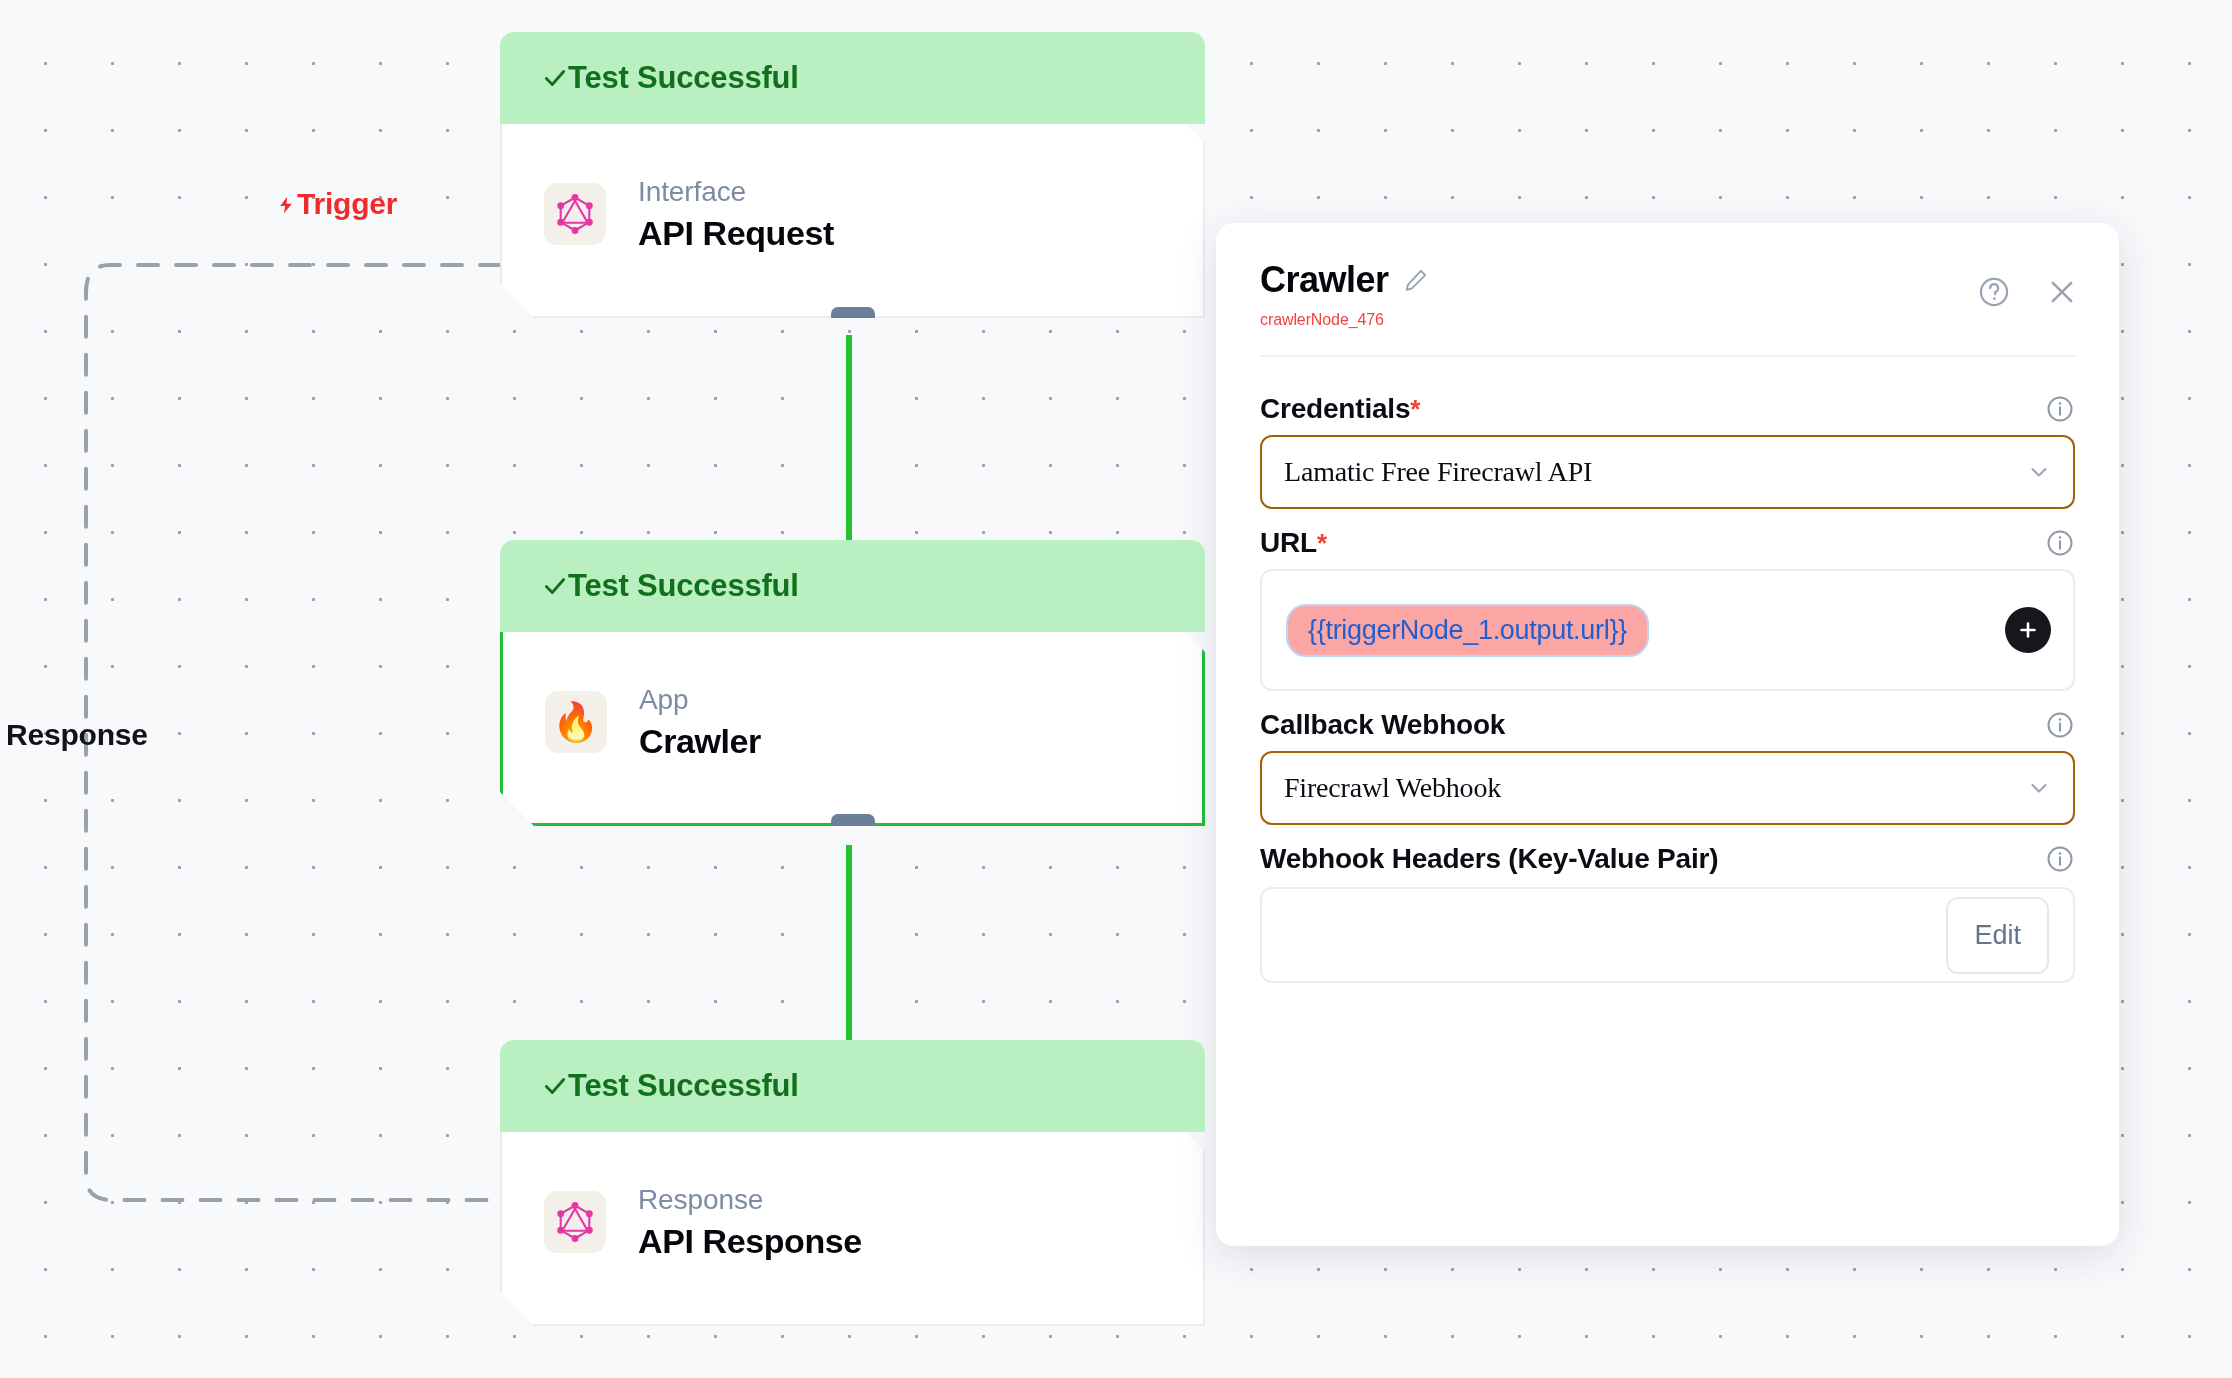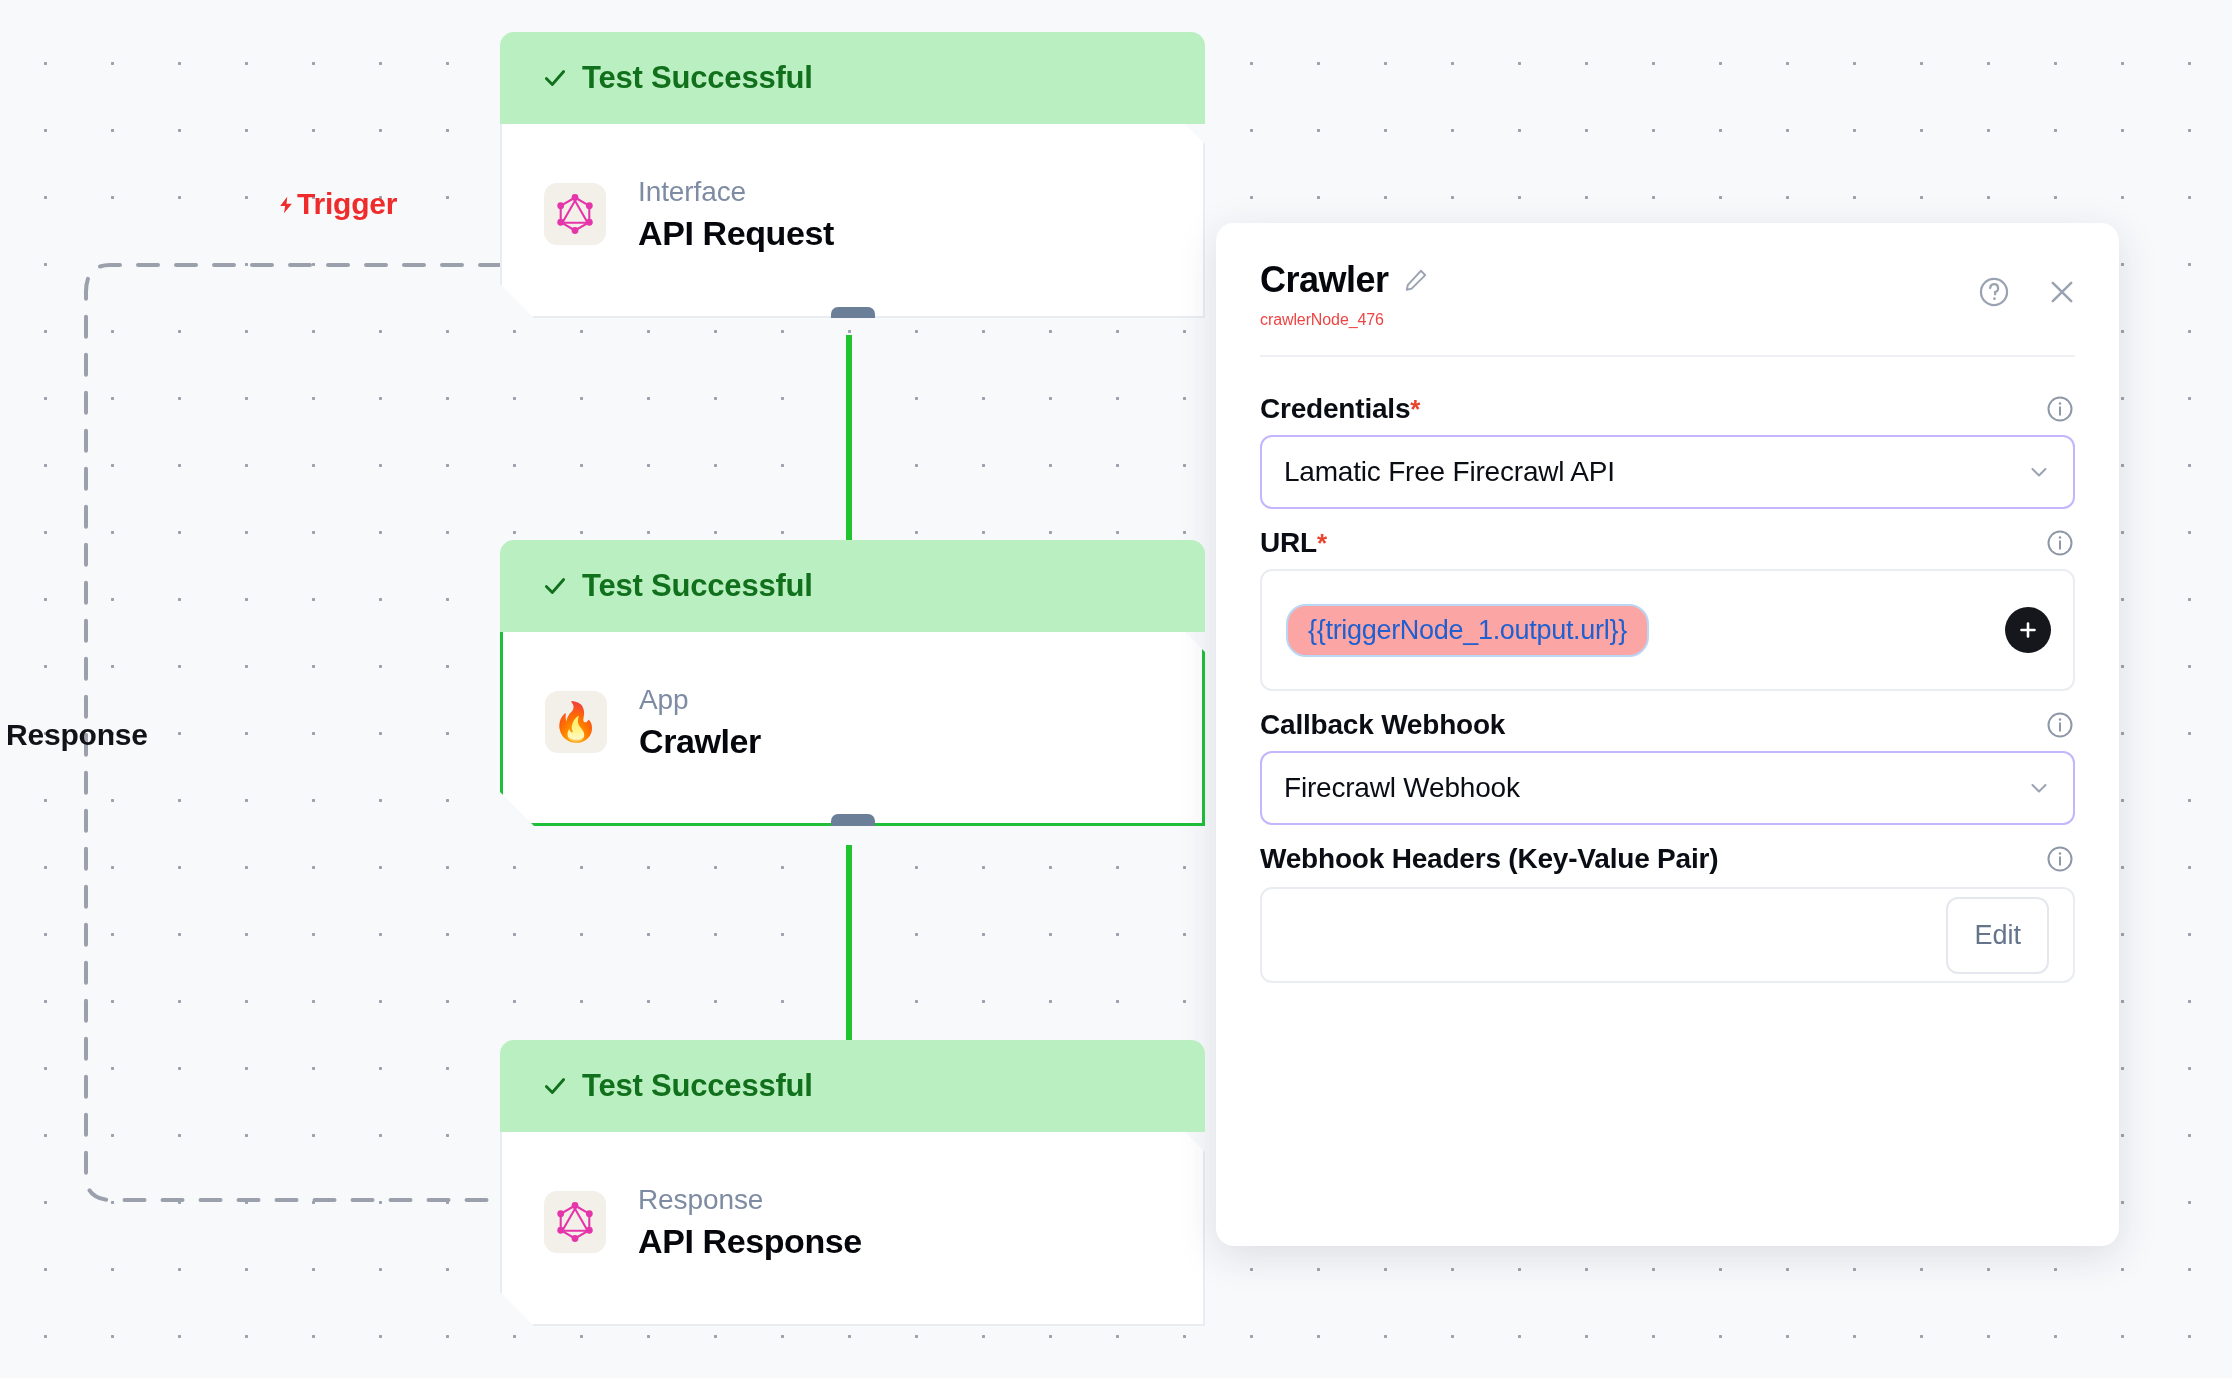--- a/index.html
+++ b/index.html
@@ -67,21 +67,20 @@
   }
 
   .node-banner {
     position: relative;
     height: 92px;
     background: #baf0c1;
     border-radius: 14px 14px 0 0;
     display: flex;
     align-items: center;
     padding-left: 42px;
-    gap: 14px;
     z-index: 1;
   }
   .node-banner .chk {
     width: 26px;
     height: 26px;
     flex: none;
   }
   .node-banner .banner-text {
     font-size: 31px;
     font-weight: 700;
@@ -208,28 +207,29 @@
     color: #0a0d14;
     letter-spacing: -0.2px;
     display: flex;
     align-items: baseline;
   }
   .req { color: #e8452f; font-size: 26px; font-weight: 700; }
   .info-icon { width: 30px; height: 30px; flex: none; }
 
   .select-box {
     height: 74px;
-    border: 2px solid #c4b5fd;
+    border: 2px solid #a16207;
     border-radius: 12px;
     background: #ffffff;
     display: flex;
     align-items: center;
     padding: 0 22px;
     justify-content: space-between;
     cursor: pointer;
+    font-family: Liberation Serif, serif;
   }
   .select-box.grey { background: #e7eaee; border-color: #e7eaee; }
   .select-value {
     font-size: 28px;
     color: #0a0d14;
     letter-spacing: -0.2px;
   }
   .select-value.muted { color: #1b1f28; }
   .chev { width: 24px; height: 24px; flex: none; }
 

